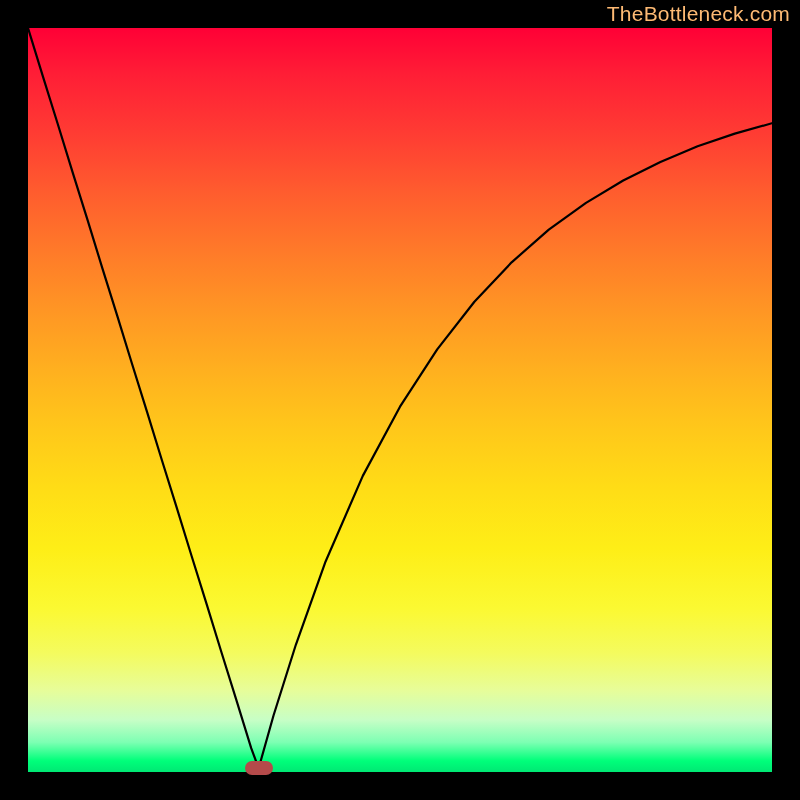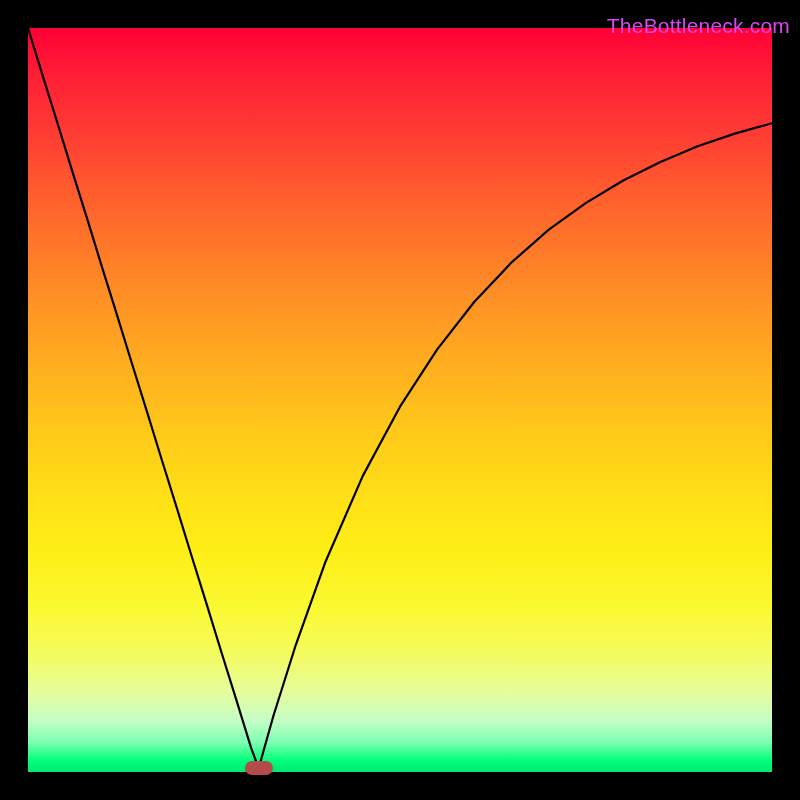--- a/index.html
+++ b/index.html
@@ -59,23 +59,23 @@
   }
   svg.curve path {
     fill: none;
     stroke: #000;
     stroke-width: 2.2;
     stroke-linecap: round;
     stroke-linejoin: round;
   }
   .watermark {
     position: absolute;
-    top: 14px;
+    top: 2px;
     right: 10px;
-    color: #d946ef;
+    color: #fdba74;
     font-size: 21px;
     font-weight: 500;
     letter-spacing: 0.2px;
     user-select: none;
   }
 </style>
 </head>
 <body>
 
 <div class="frame">

